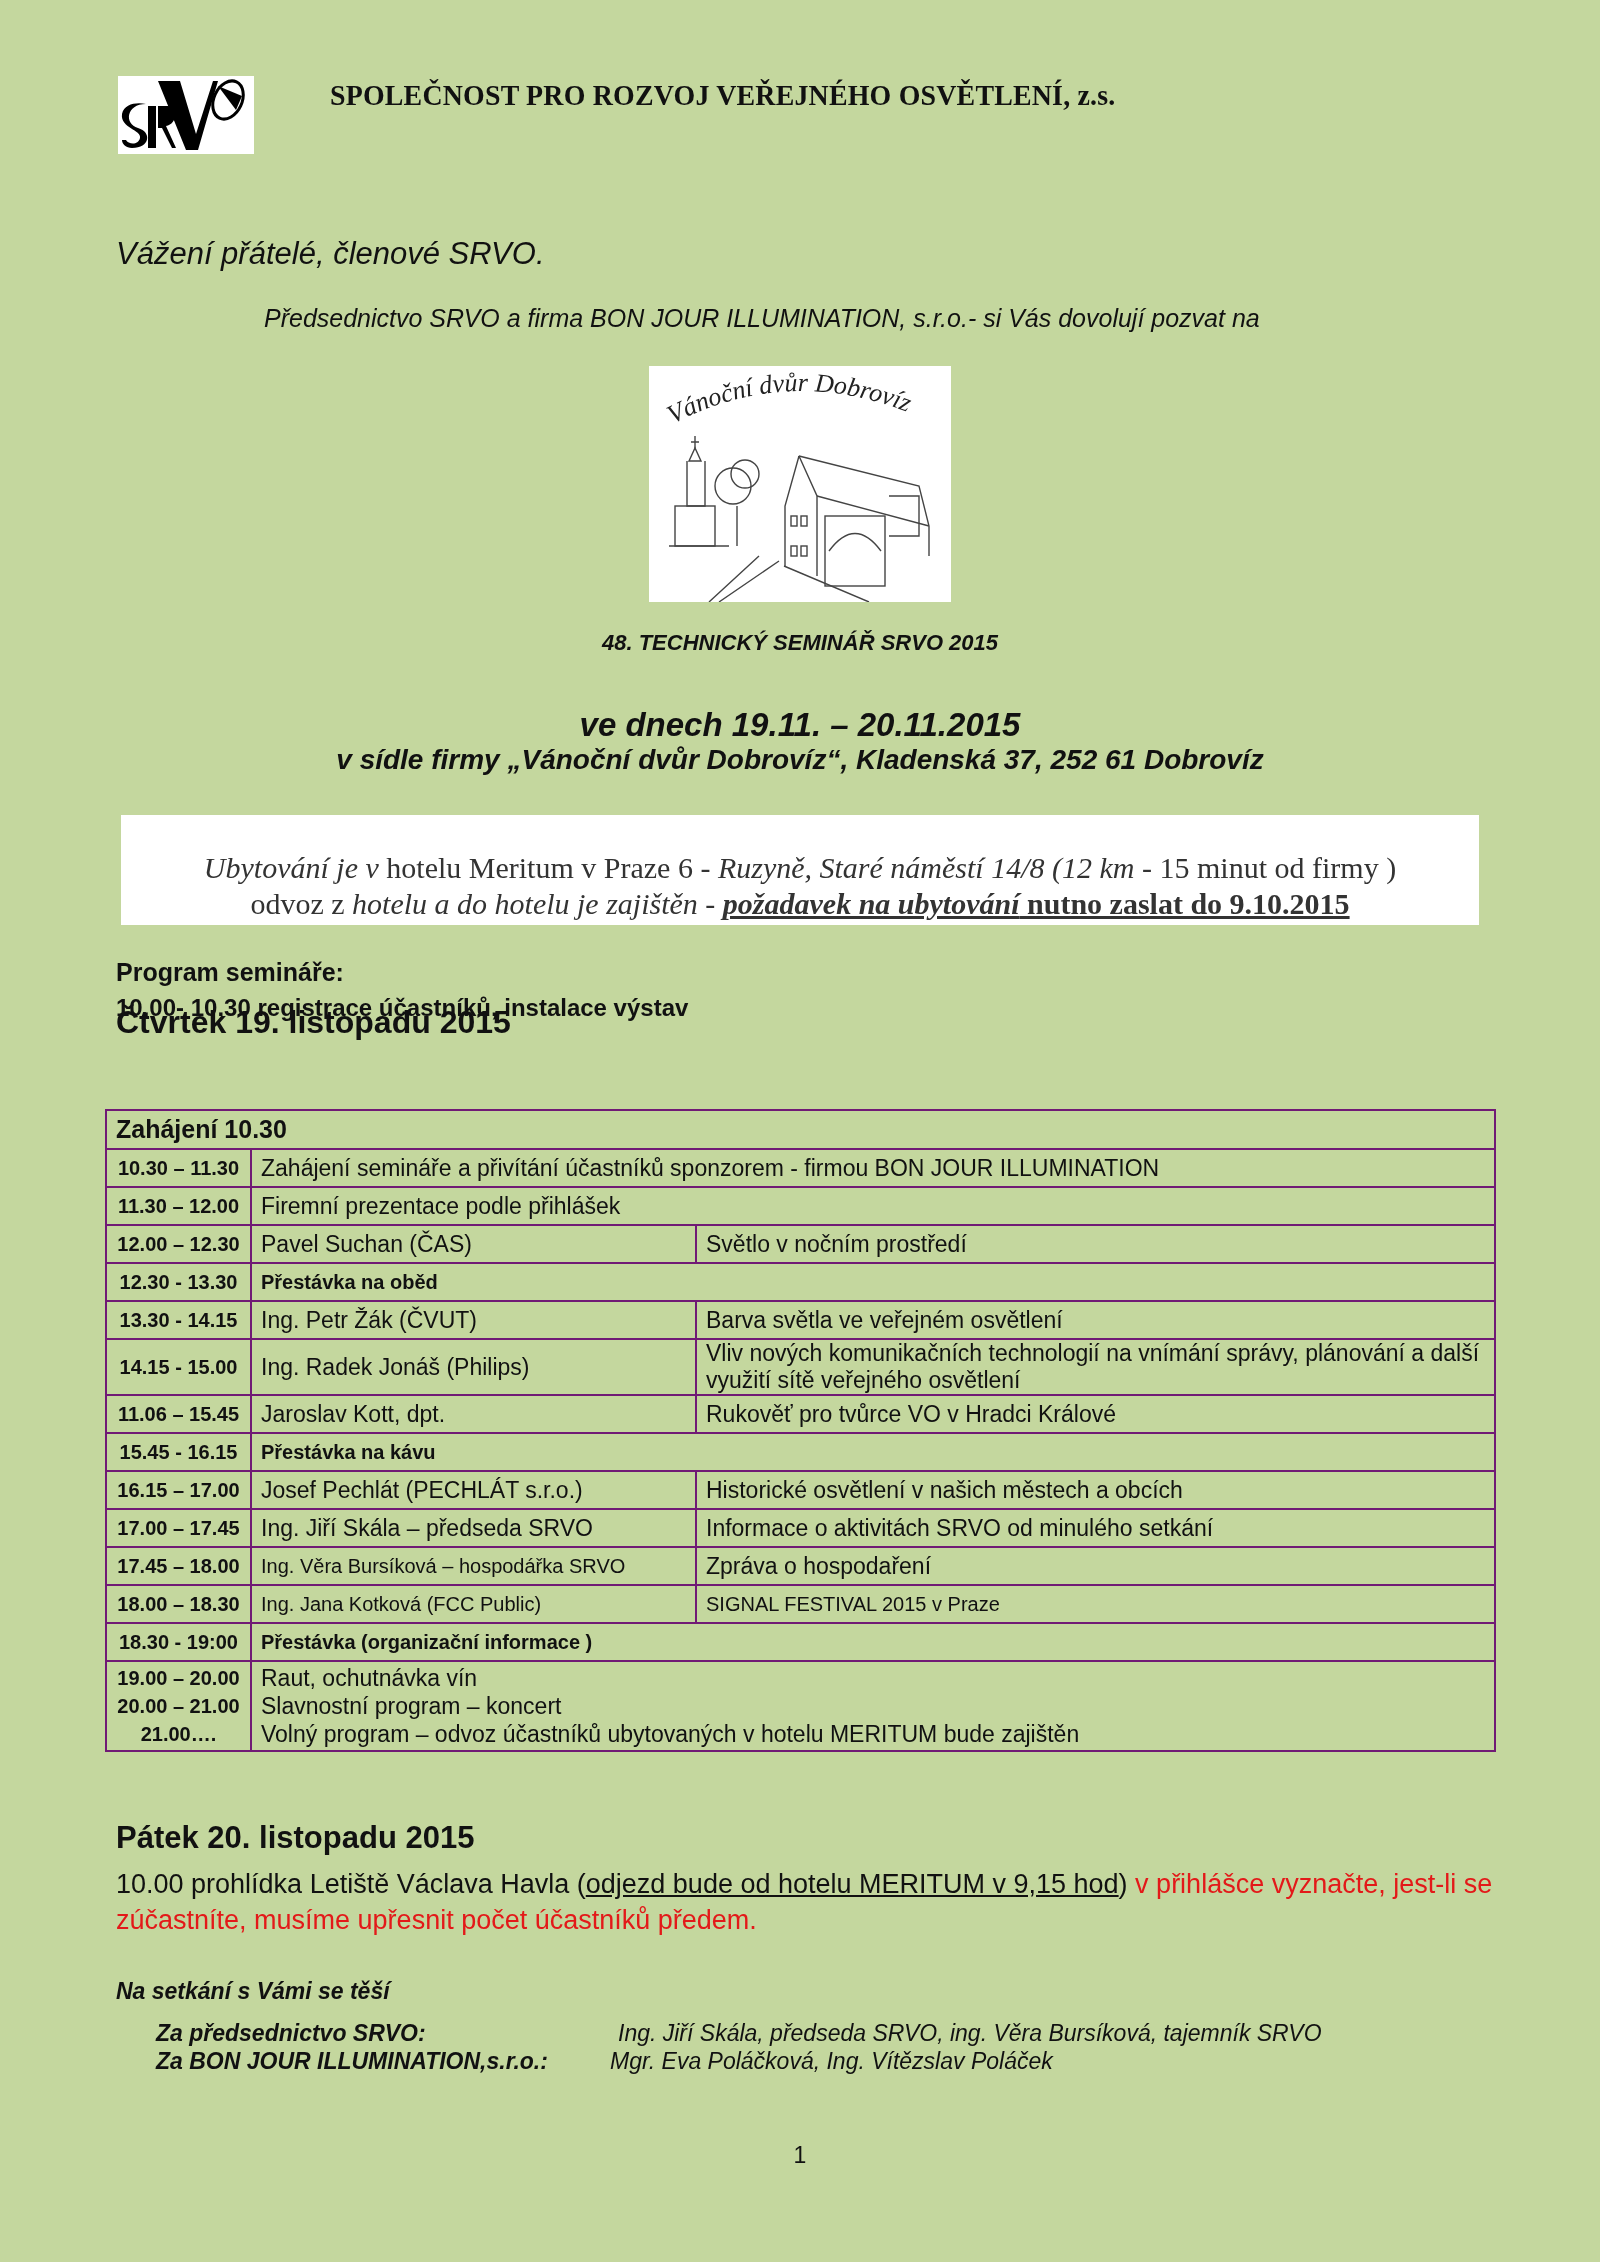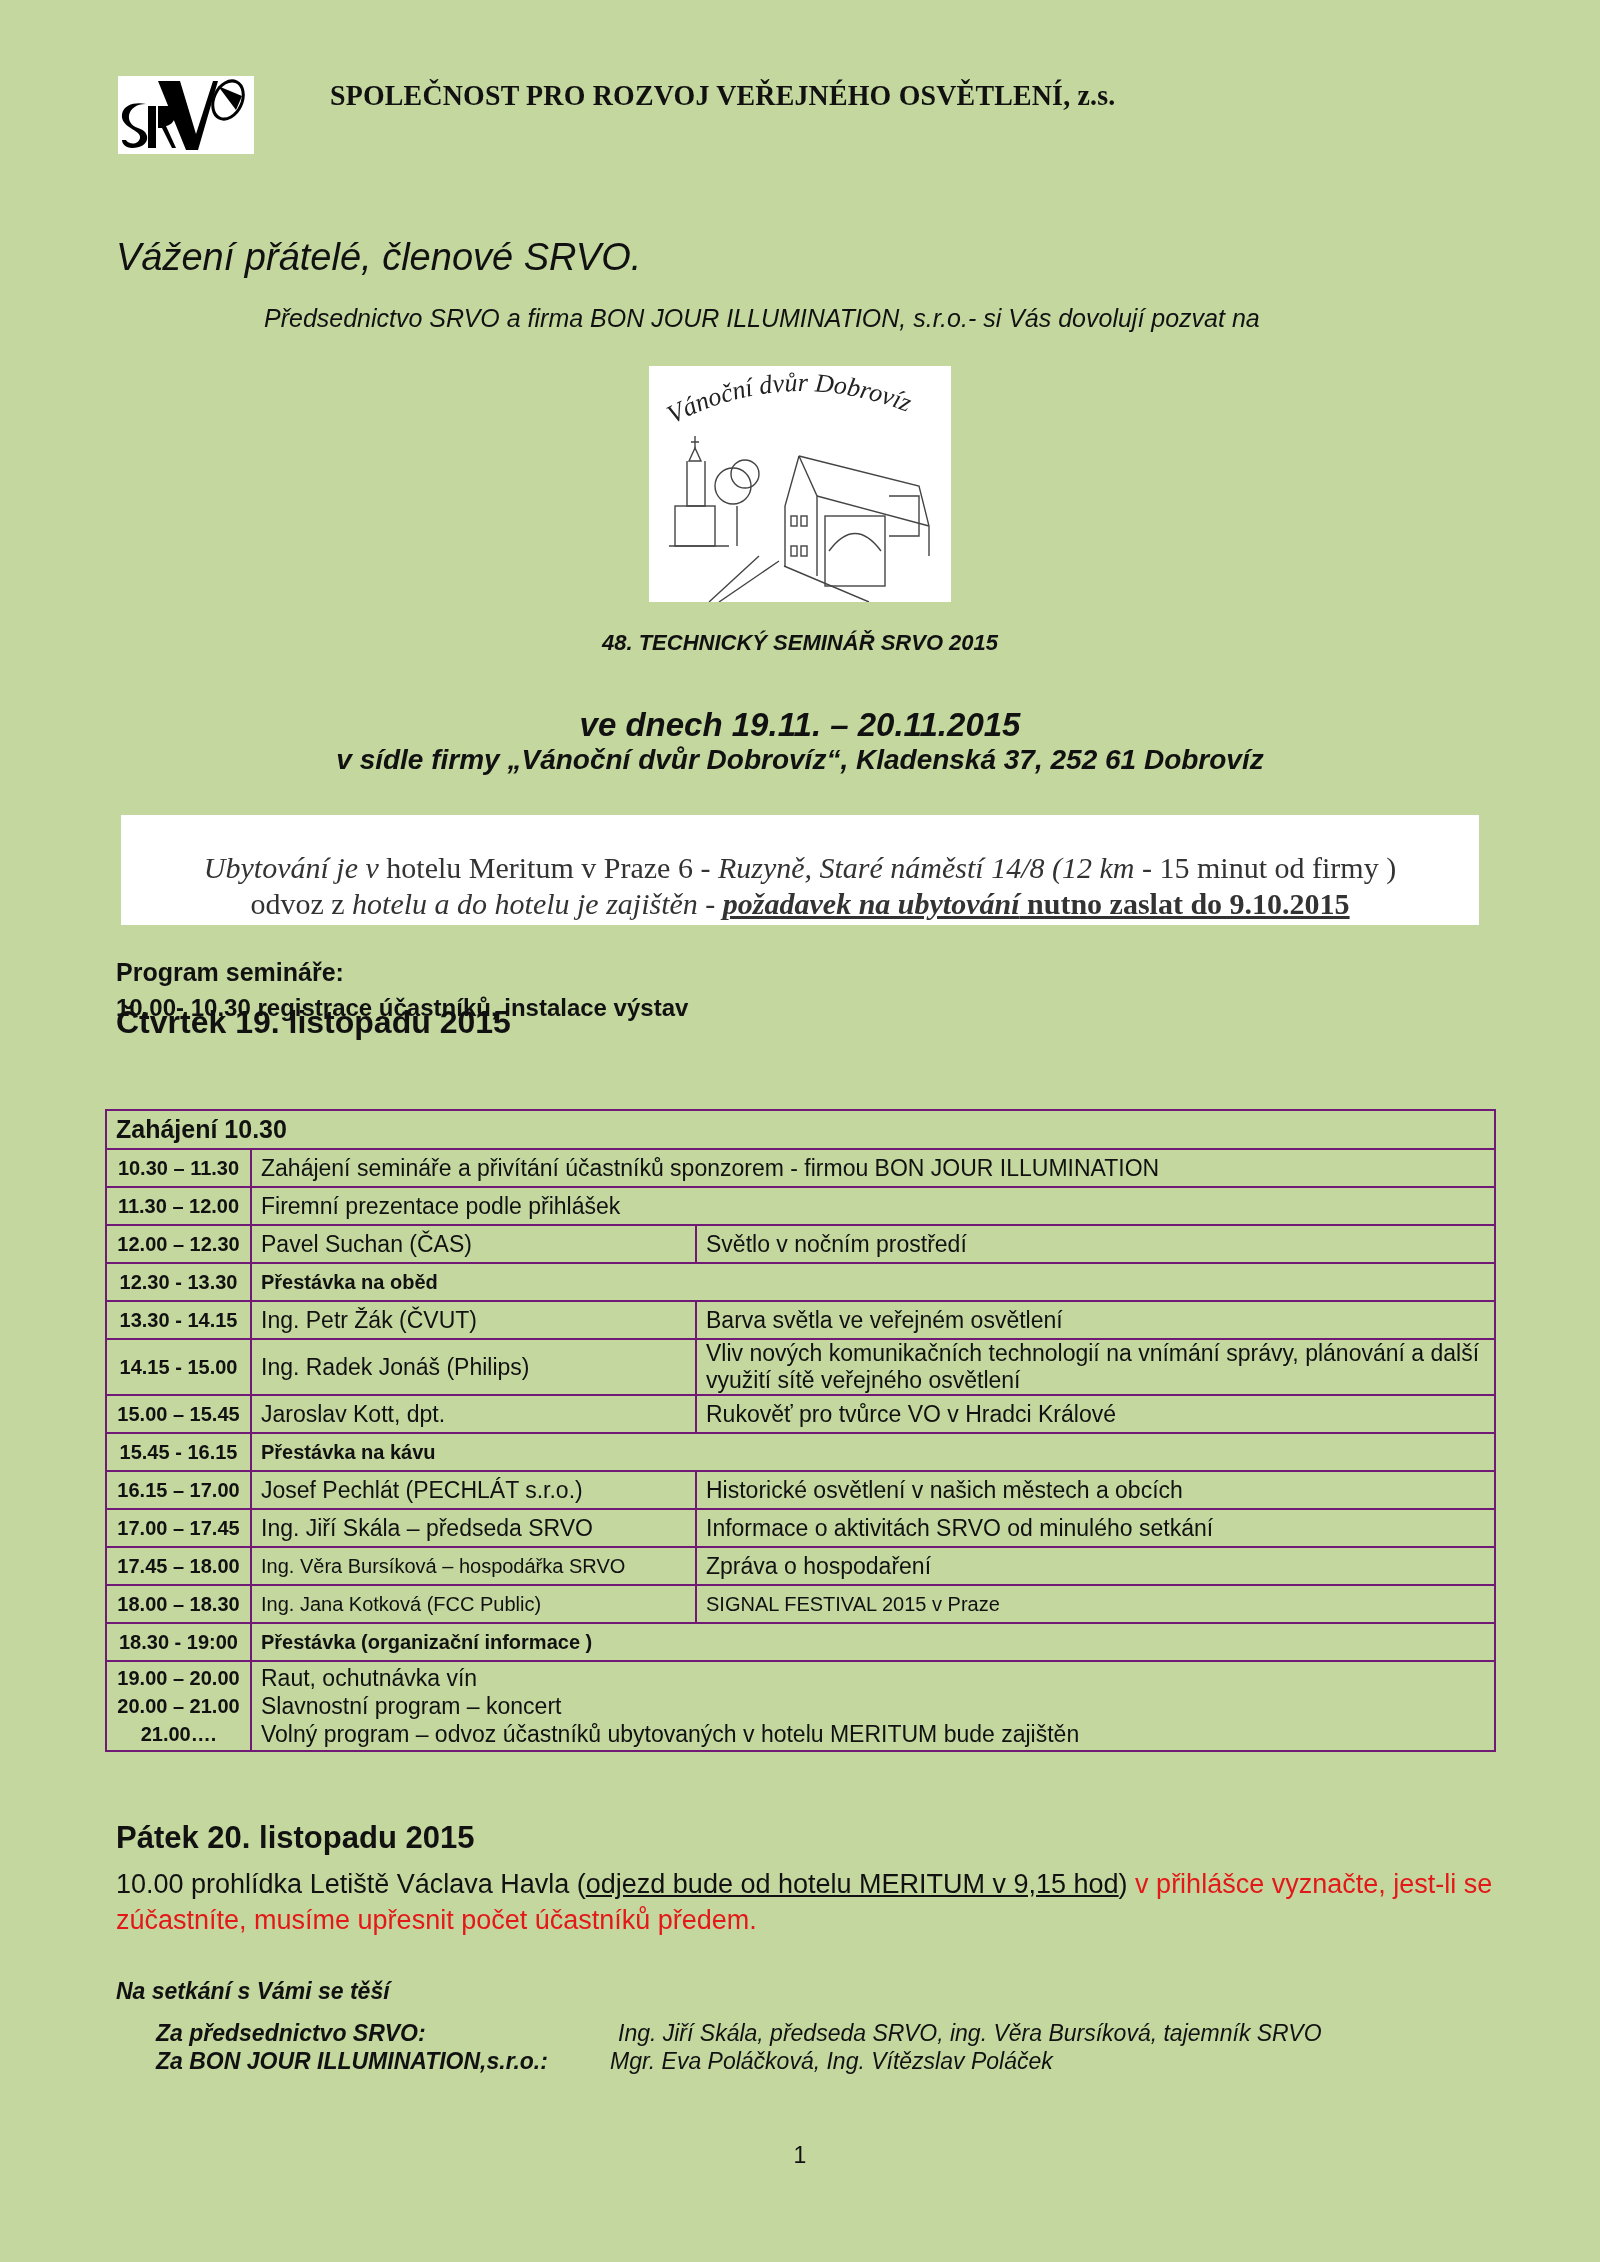--- a/index.html
+++ b/index.html
@@ -9,21 +9,21 @@
   }
   .abs { position: absolute; }
   .logo {
     left: 118px; top: 76px; width: 136px; height: 78px; background: #fff;
   }
   .logo svg { width: 100%; height: 100%; }
   .org-title {
     left: 330px; top: 78px; font-family: "Liberation Serif", serif; font-weight: bold;
     font-size: 30px; letter-spacing: 0.2px; transform: scaleX(0.93); transform-origin: left;
   }
-  .greeting { left: 116px; top: 236px; font-size: 38px; font-style: italic; text-align: right; }
+  .greeting { left: 116px; top: 236px; font-size: 31px; font-style: italic; text-align: right; }
   .invite { left: 264px; top: 304px; font-size: 25px; font-style: italic; }
   .venue-img {
     left: 649px; top: 366px; width: 302px; height: 236px; background: #fff;
   }
   .venue-img svg { width: 100%; height: 100%; }
   .seminar-title {
     left: 0; width: 1600px; top: 630px; text-align: center;
     font-size: 22px; font-weight: bold; font-style: italic;
   }
   .dates {
@@ -162,21 +162,21 @@
         <td class="time">13.30 - 14.15</td>
         <td class="speaker">Ing. Petr Žák (ČVUT)</td>
         <td>Barva světla ve veřejném osvětlení</td>
       </tr>
       <tr class="tall">
         <td class="time">14.15 - 15.00</td>
         <td class="speaker">Ing. Radek Jonáš (Philips)</td>
         <td>Vliv nových komunikačních technologií na vnímání správy, plánování a další využití sítě veřejného osvětlení</td>
       </tr>
       <tr>
-        <td class="time">15.00 – 15.45</td>
+        <td class="time">11.06 – 15.45</td>
         <td class="speaker">Jaroslav Kott, dpt.</td>
         <td>Rukověť pro tvůrce VO v Hradci Králové</td>
       </tr>
       <tr>
         <td class="time">15.45 - 16.15</td>
         <td class="break" colspan="2">Přestávka na kávu</td>
       </tr>
       <tr>
         <td class="time">16.15 – 17.00</td>
         <td class="speaker">Josef Pechlát (PECHLÁT s.r.o.)</td>

